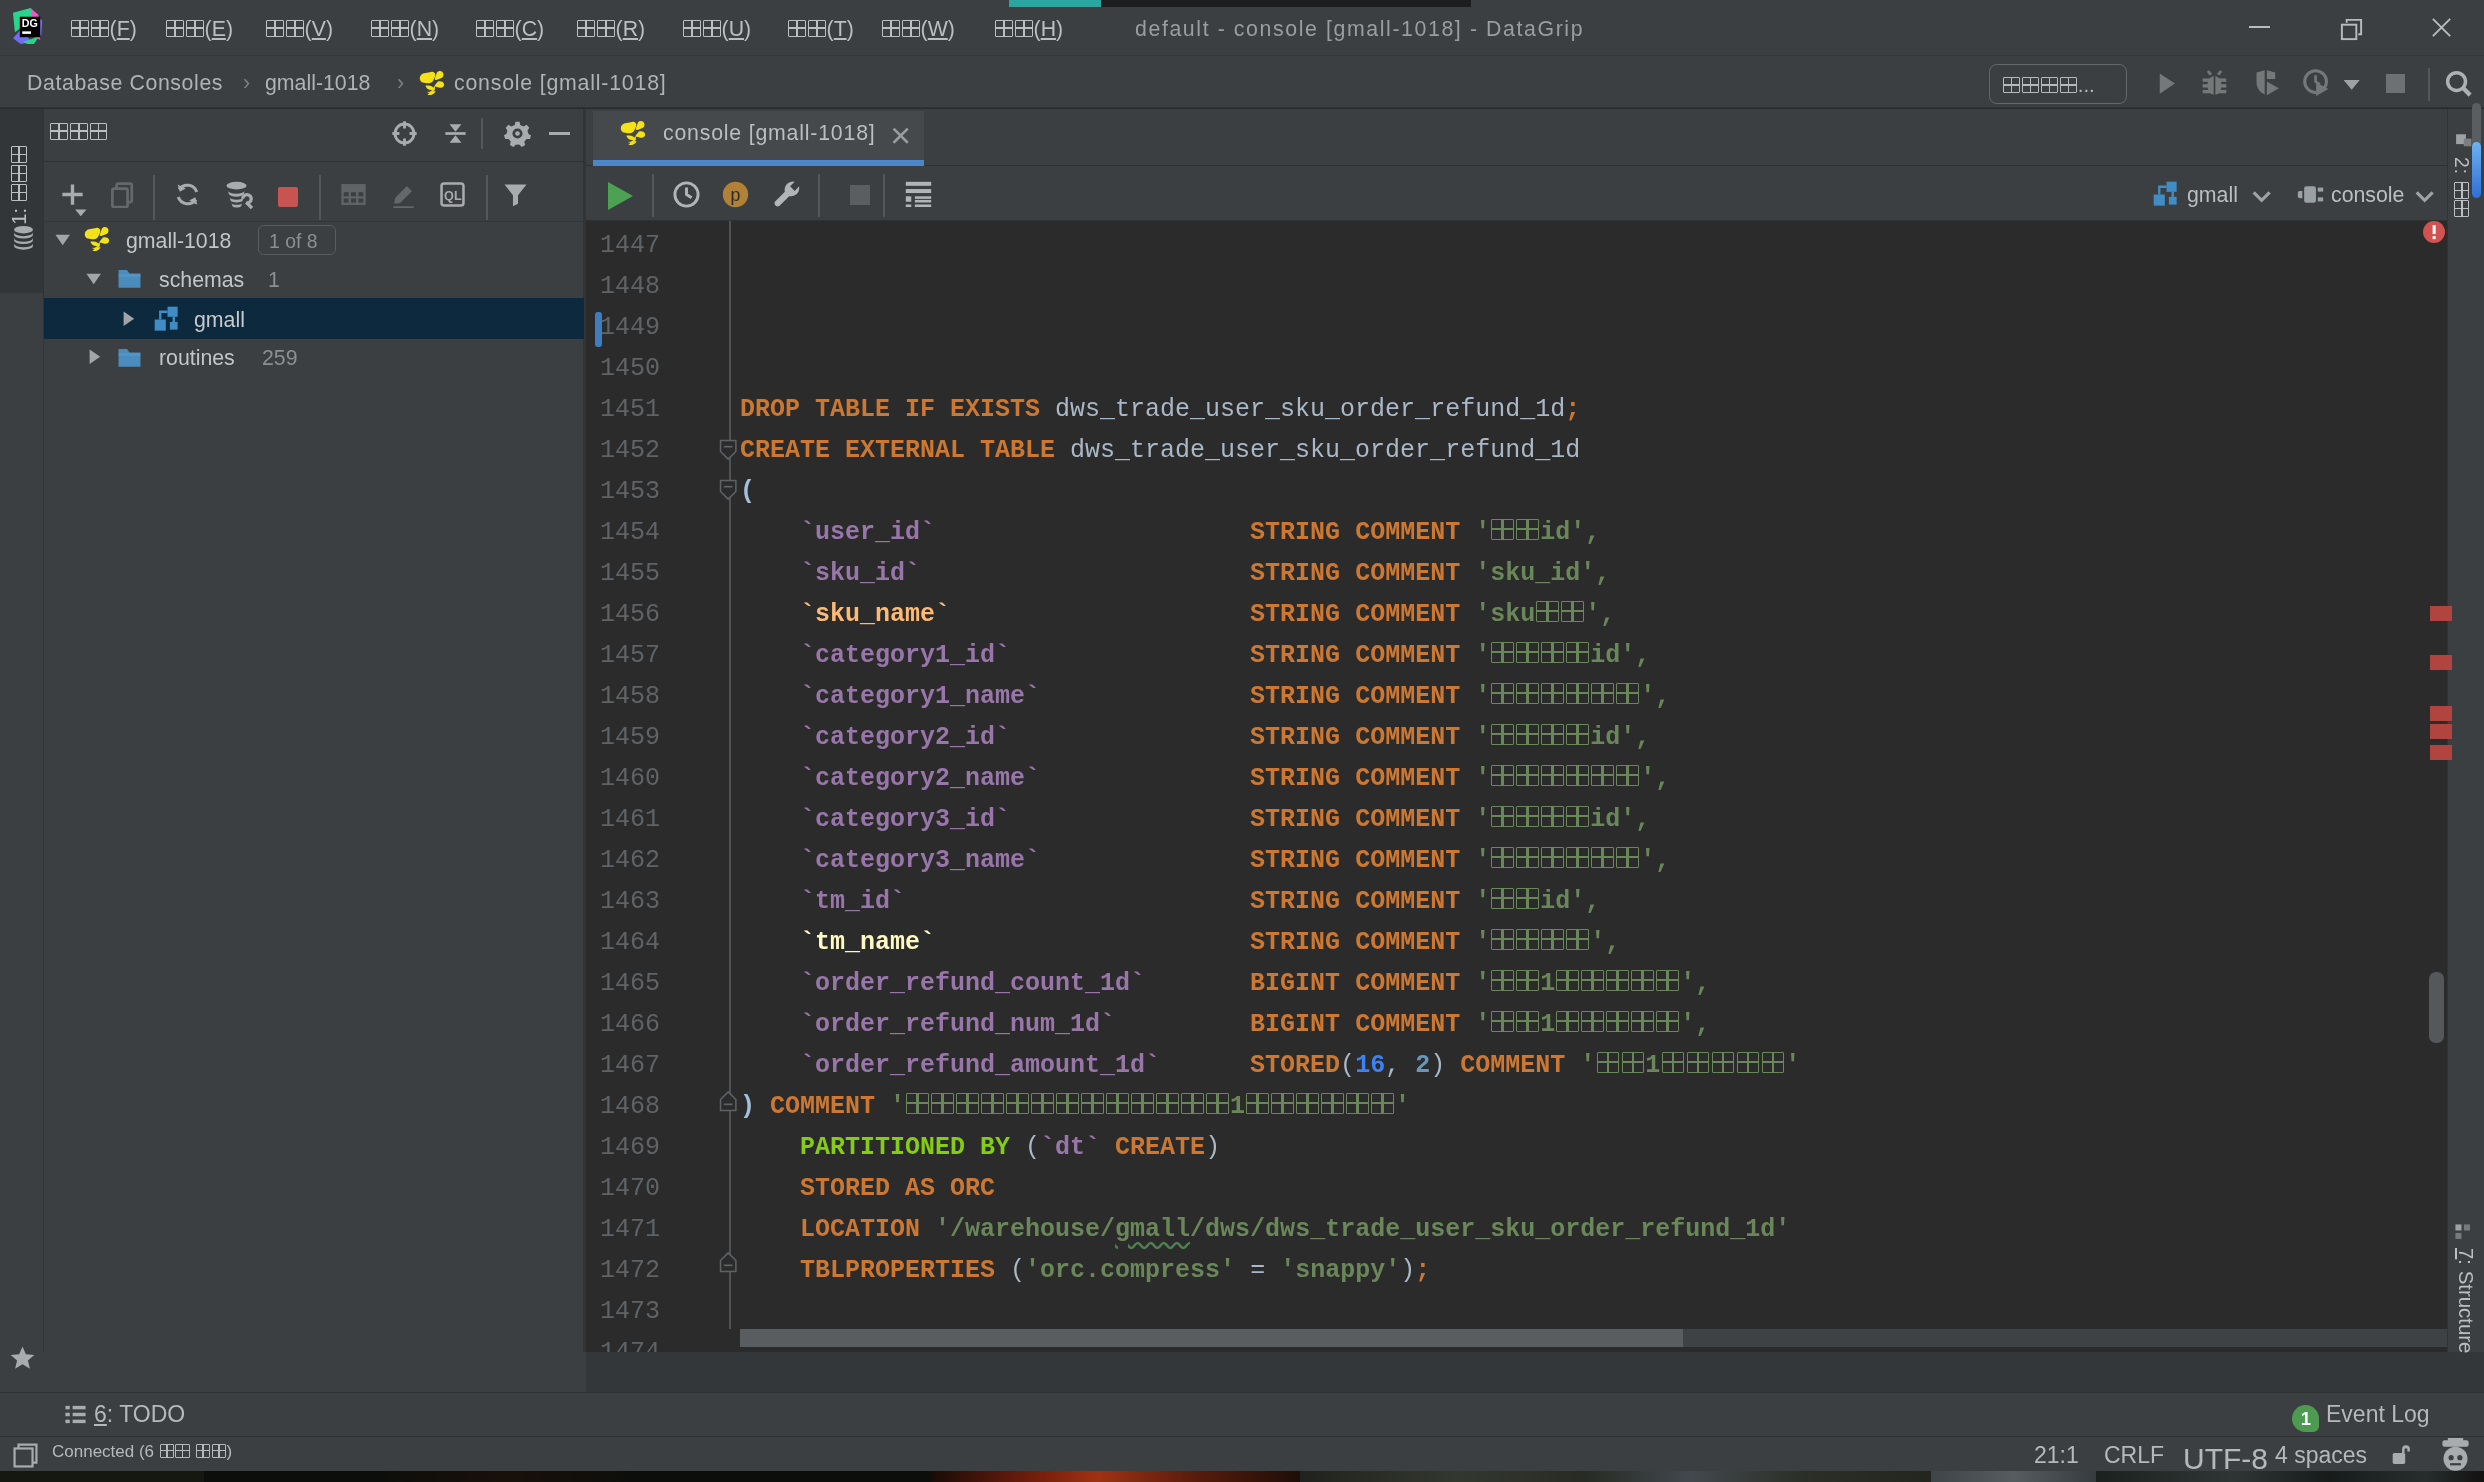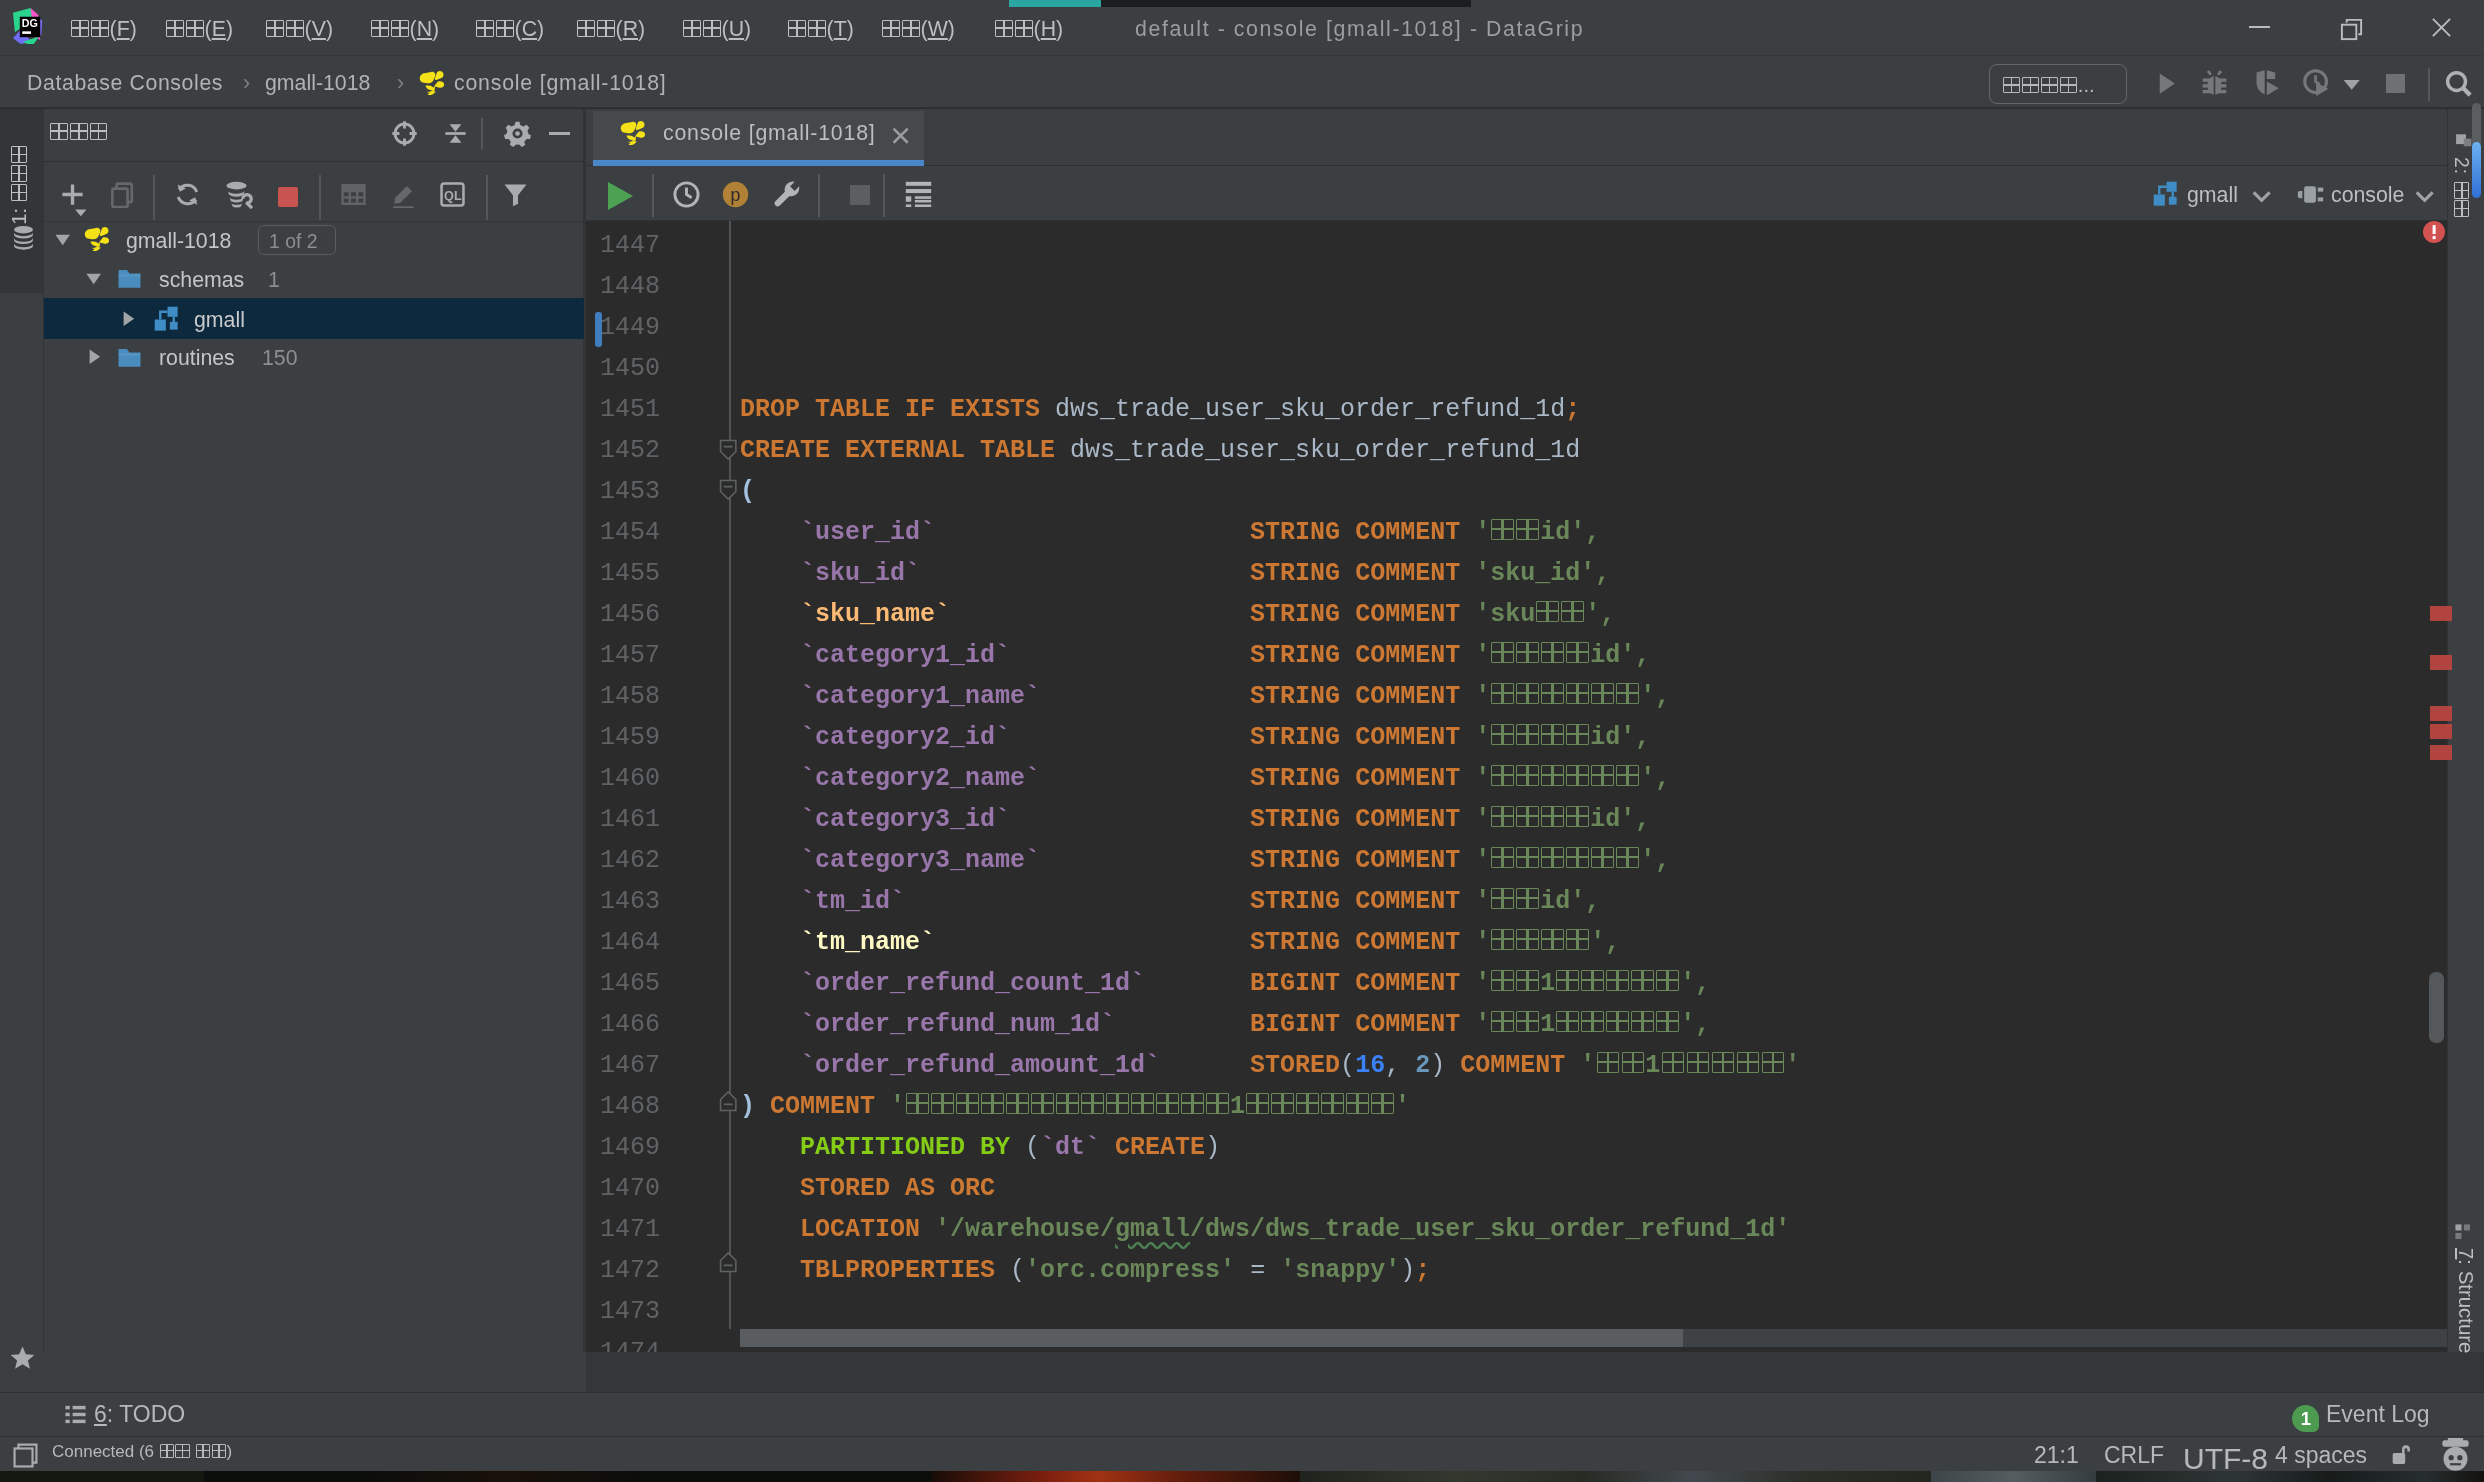--- a/index.html
+++ b/index.html
@@ -218,21 +218,21 @@
         <path d="M15.5 3.2 C17.2 1.8 19.5 2.2 20.3 4 C21 5.6 20.2 7.4 18.5 8 L15 9.2 C14 9.5 13.4 8.6 13.9 7.7 Z"></path>
         <path d="M16.2 10.5 C18.5 9.8 20.8 10.8 21 12.6 C21.2 14.3 19.5 15.6 17.5 15.2 L14.5 14.5 C13.6 14.3 13.5 13.2 14.3 12.7 Z"></path>
         <path d="M6.5 13.5 C7 15.8 9 17.3 11.5 17 L13.5 16.7 C12.8 14.8 11 13.6 8.8 13.6 Z"></path>
         <path d="M13.5 13.5 C14.5 15.5 14 17.8 12 19 C10.5 19.9 8.6 19.6 7.5 18.4 C9.5 18.9 11.6 17.8 12.3 15.8 Z" opacity=".9"></path>
         <path d="M8 20.5 C9.8 21.3 12 20.9 13.3 19.5 L14.5 18.2 C12.5 17.8 10.3 18.5 9 20 Z"></path>
       </g>
     </svg>
   </div>
 <div class="abs ui" style="left:126px;top:229px;color:#c3c5c7;font-size:21.3px">gmall-1018</div>
 <div class="abs" style="left:258px;top:225px;width:78px;height:30px;border:1.9px solid #595d5f;border-radius:5.8px"></div>
-<div class="abs ui" style="left:269px;top:230px;color:#8c8f91;font-size:19.4px">1 of 2</div>
+<div class="abs ui" style="left:269px;top:230px;color:#8c8f91;font-size:19.4px">1 of 8</div>
 <div class="abs" style="left:84px;top:269px">
     <svg width="19.4" height="19.4" viewBox="0 0 12 12">
       <path fill="#a2a5a7" d="M1.5 3 L10.5 3 L6 9.5 Z"></path>
     </svg>
   </div>
 <div class="abs" style="left:116px;top:265px">
     <svg width="27" height="27" viewBox="0 0 16 16">
       <path fill="#4a8cbe" d="M1.5 3 H6.5 L8 5 H14.5 V13.5 H1.5 Z"></path>
       <path fill="#6aa5cf" d="M1.5 5.5 H14.5 V7 H1.5 Z" opacity="0.35"></path>
     </svg>
@@ -261,21 +261,21 @@
       <path fill="#a2a5a7" d="M3.5 1.5 L10 6 L3.5 10.5 Z"></path>
     </svg>
   </div>
 <div class="abs" style="left:116px;top:344px">
     <svg width="27" height="27" viewBox="0 0 16 16">
       <path fill="#4a8cbe" d="M1.5 3 H6.5 L8 5 H14.5 V13.5 H1.5 Z"></path>
       <path fill="#6aa5cf" d="M1.5 5.5 H14.5 V7 H1.5 Z" opacity="0.35"></path>
     </svg>
   </div>
 <div class="abs ui" style="left:159px;top:346px;color:#c3c5c7;font-size:21.3px">routines</div>
-<div class="abs ui" style="left:262px;top:346px;color:#8c8f91;font-size:21.3px">150</div>
+<div class="abs ui" style="left:262px;top:346px;color:#8c8f91;font-size:21.3px">259</div>
 <div class="abs" style="left:595px;top:312px;width:6.8px;height:35px;background:#3f7dbf;border-radius:2.9px"></div>
 <div class="abs" style="left:593px;top:111px;width:331px;height:49px;background:#45494b"></div>
 <div class="abs" style="left:593px;top:160px;width:331px;height:5.8px;background:#4a86c8"></div>
 <div class="abs" style="left:618px;top:118px">
     <svg width="31" height="31" viewBox="0 0 24 24">
       <g fill="#f5e117">
         <path d="M2.5 9.5 C1.5 7 3 4.5 5.5 4 L11 3 C13.5 2.8 14.8 4.6 14 6.5 L12.5 9.8 C11.5 11.5 9.5 12 7.5 11.8 L4.5 11.3 C3.5 11 2.8 10.4 2.5 9.5 Z"></path>
         <path d="M15.5 3.2 C17.2 1.8 19.5 2.2 20.3 4 C21 5.6 20.2 7.4 18.5 8 L15 9.2 C14 9.5 13.4 8.6 13.9 7.7 Z"></path>
         <path d="M16.2 10.5 C18.5 9.8 20.8 10.8 21 12.6 C21.2 14.3 19.5 15.6 17.5 15.2 L14.5 14.5 C13.6 14.3 13.5 13.2 14.3 12.7 Z"></path>
         <path d="M6.5 13.5 C7 15.8 9 17.3 11.5 17 L13.5 16.7 C12.8 14.8 11 13.6 8.8 13.6 Z"></path>

